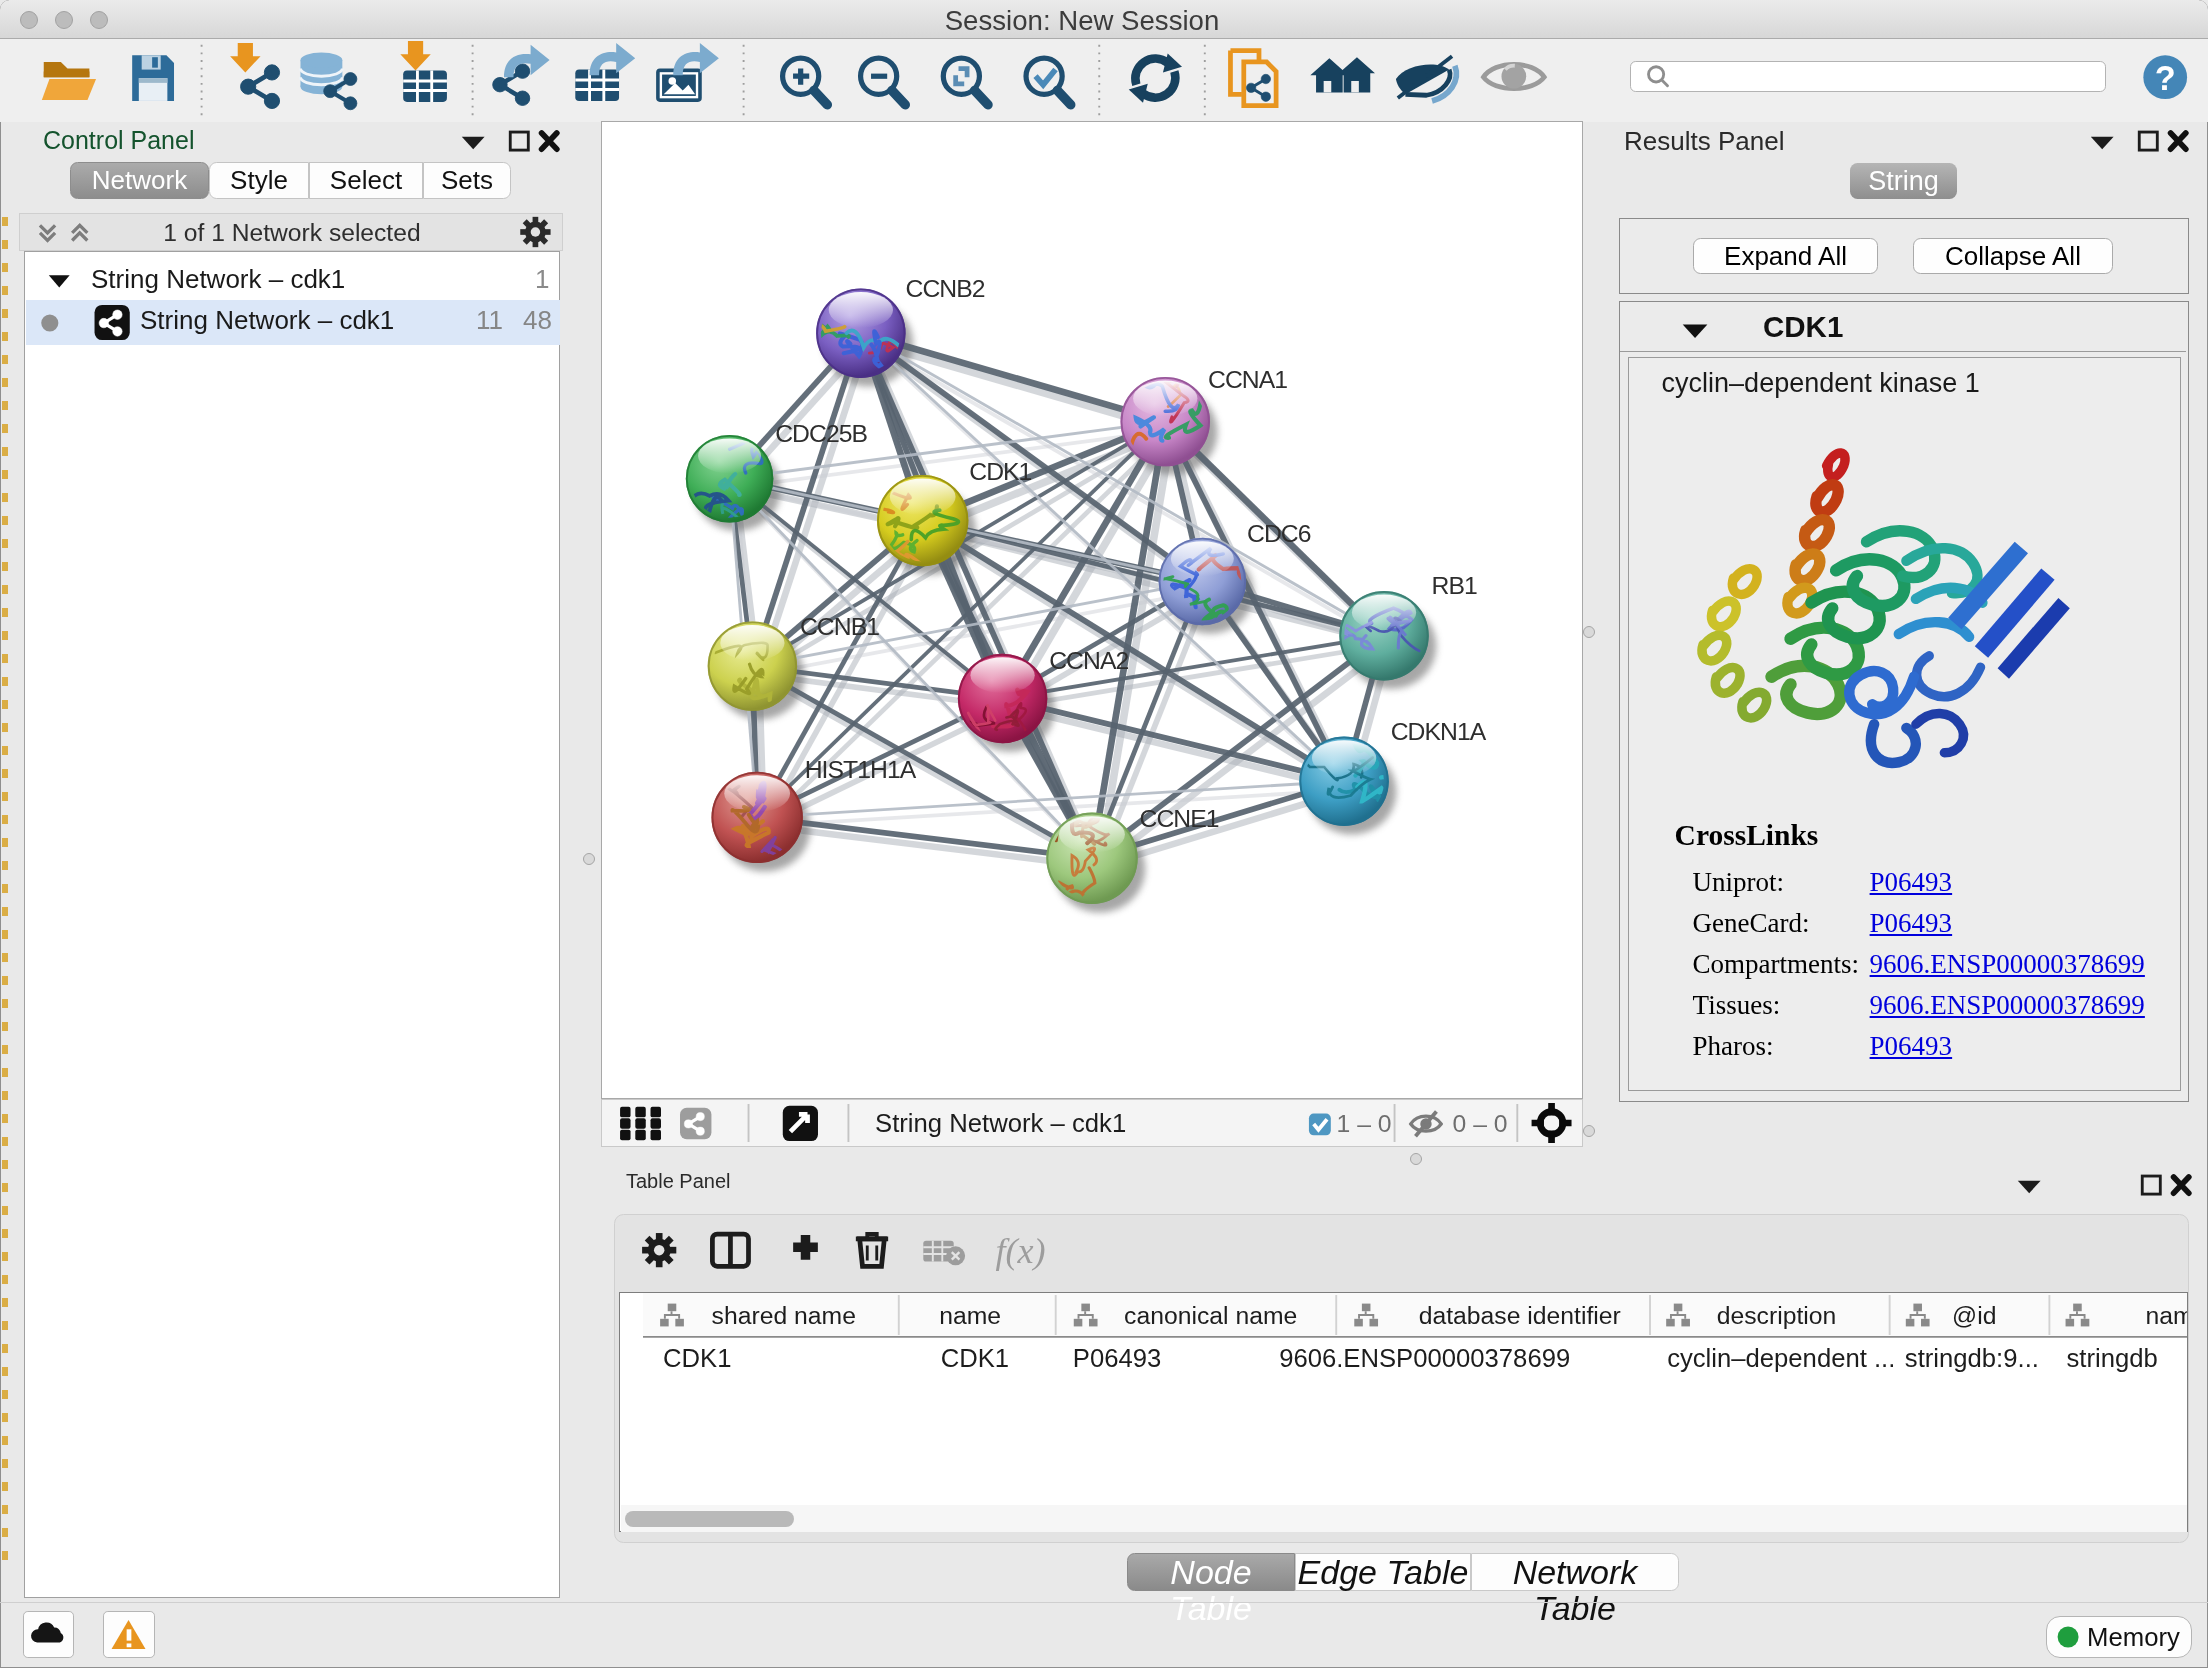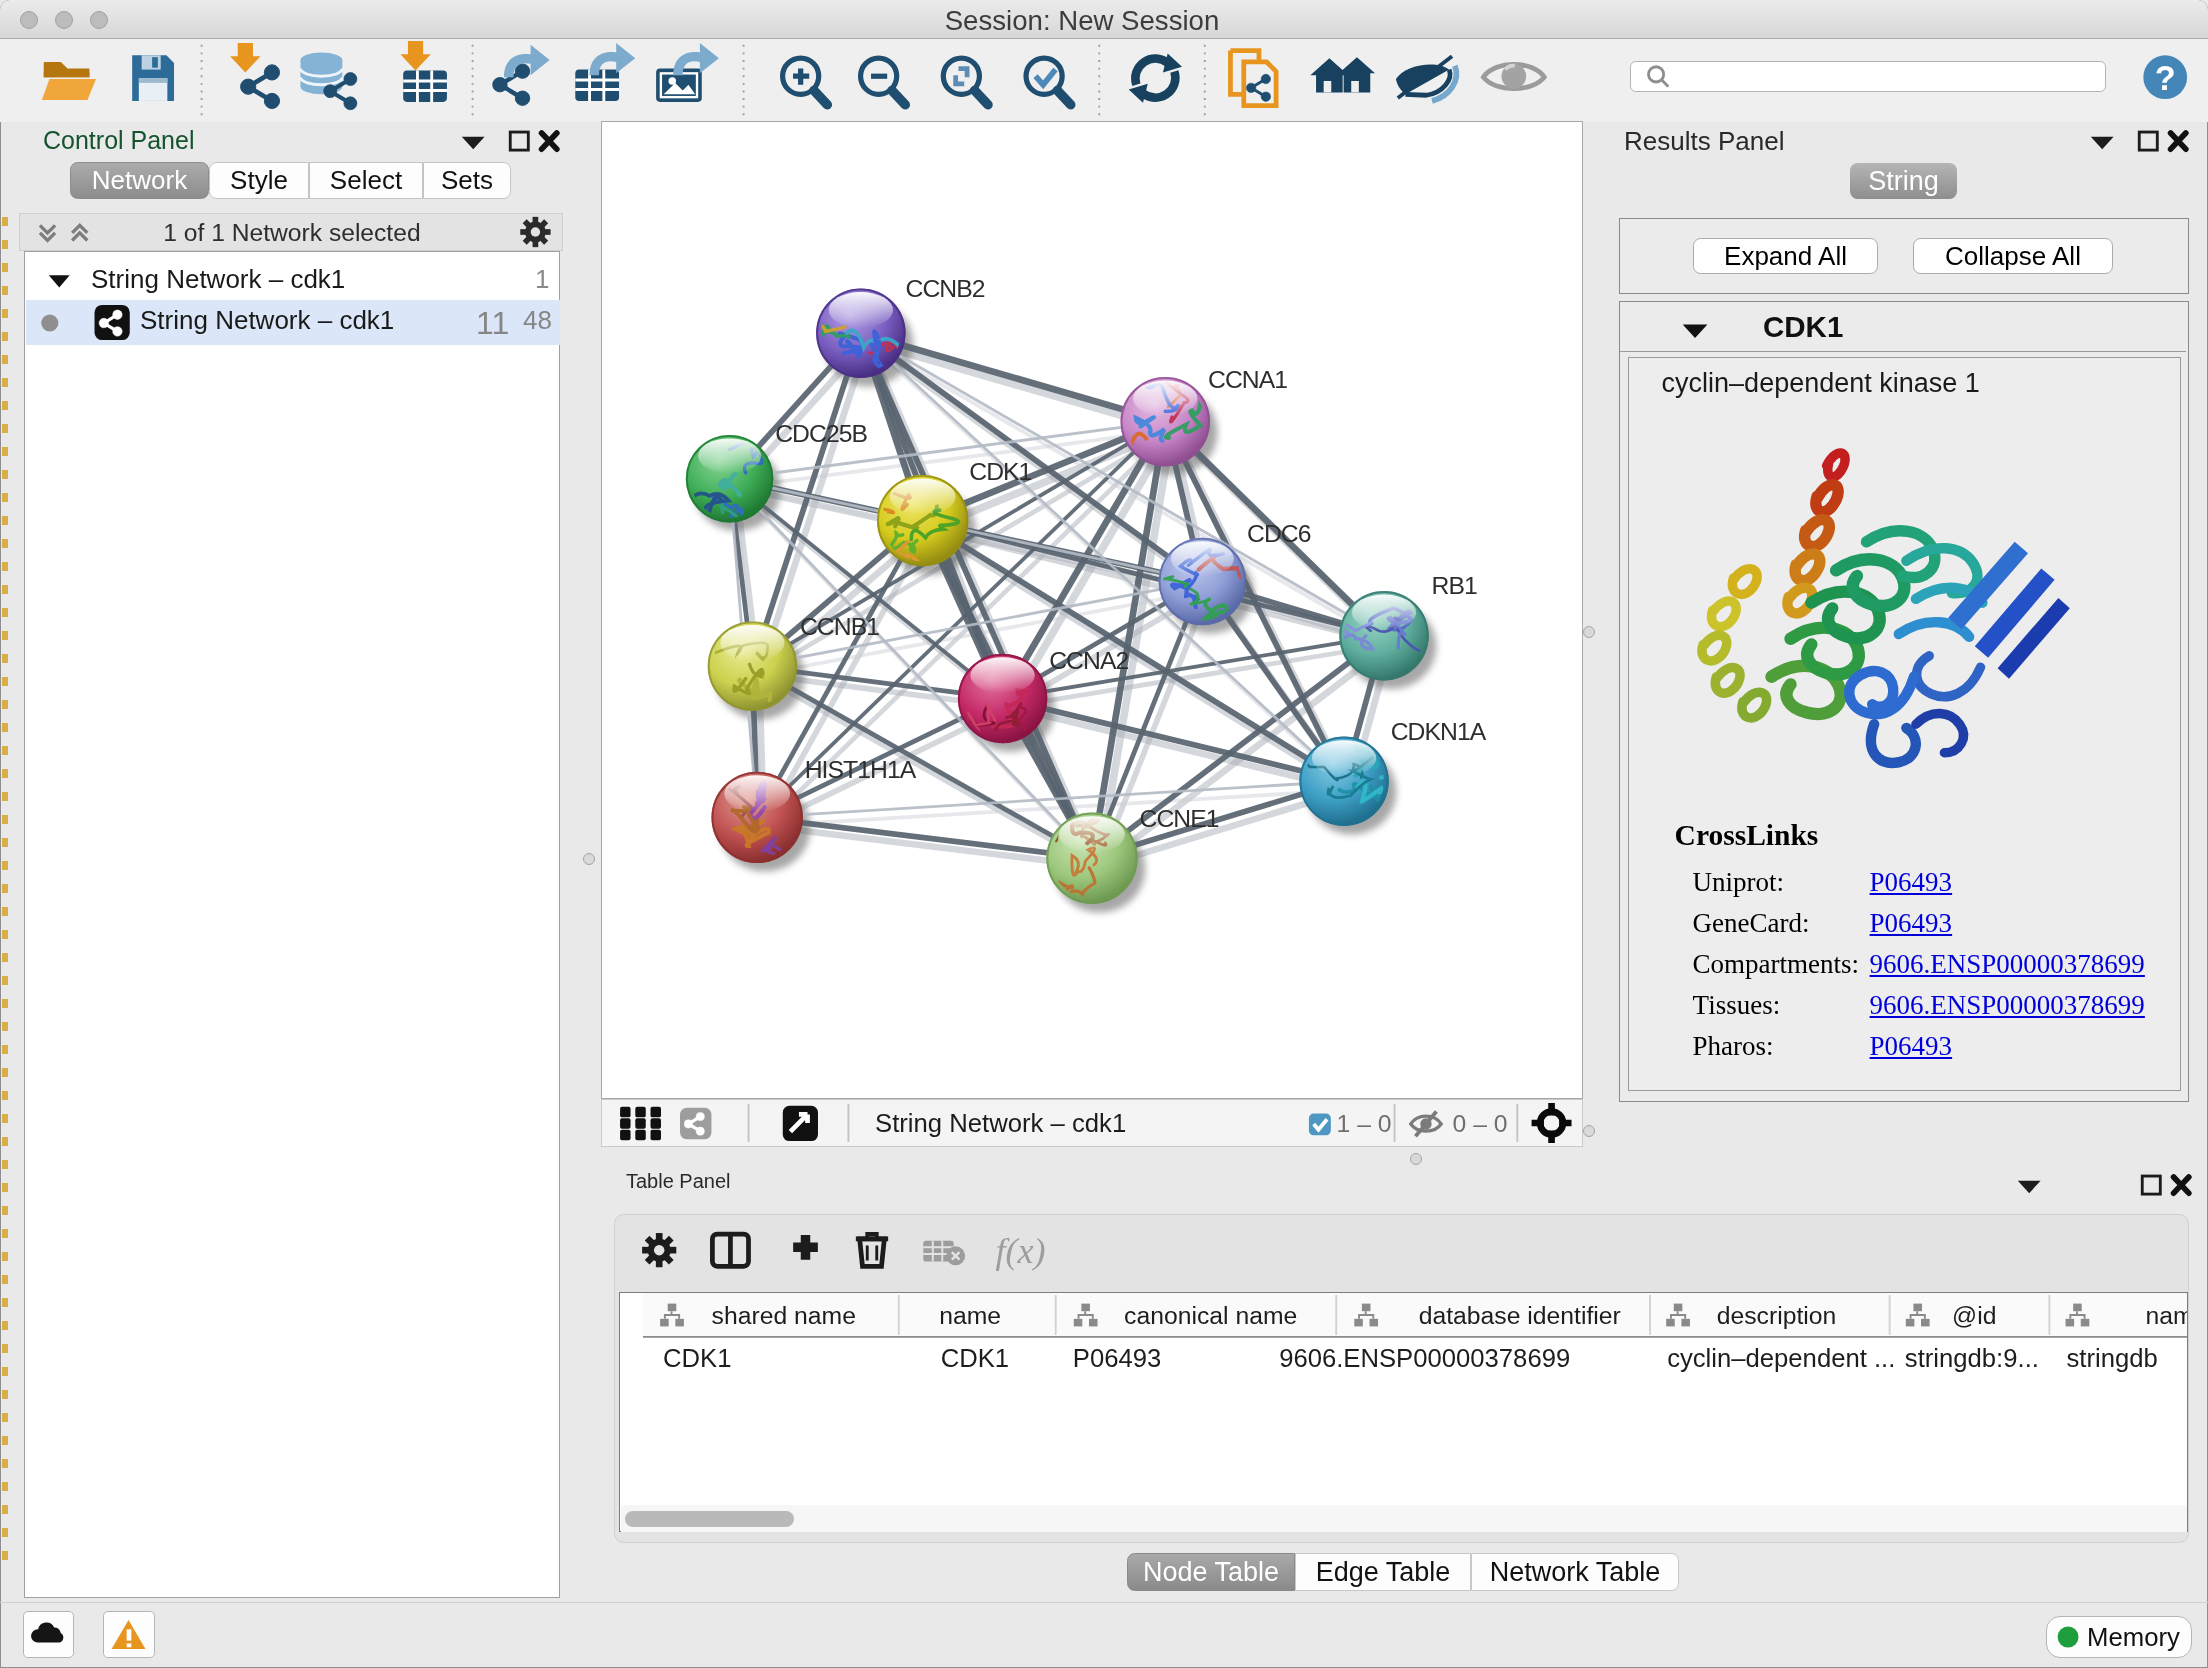--- a/index.html
+++ b/index.html
@@ -48,21 +48,21 @@
     border:1px solid #9a9a9a;box-sizing:border-box;}
   
   #tp-title{position:absolute;left:626px;top:1170px;font-size:20px;color:#2a2a2a;}
   #tp-box{position:absolute;left:614px;top:1214px;width:1575px;height:329px;background:#e3e3e3;
     border-radius:9.5px;border:1px solid #d0d0d0;box-sizing:border-box;}
   #tp-table{position:absolute;left:619px;top:1292px;width:1569px;height:240px;background:#fff;
     border:1.9px solid #7d7d7d;box-sizing:border-box;overflow:hidden;padding-left:23px;}
   #tp-scroll{position:absolute;left:621px;top:1505px;width:1566px;height:27px;background:#f6f6f6;}
   #tp-thumb{position:absolute;left:625px;top:1511px;width:169px;height:16px;background:#b9b9b9;border-radius:8.6px;}
   .bigtab{position:absolute;top:1553px;height:38px;box-sizing:border-box;border:1px solid #c9c9c9;
-    background:#fdfdfd;color:#111;font-size:27px;text-align:center;}
+    background:#fdfdfd;color:#111;font-size:34px;text-align:center;font-style:italic;}
   .bigtab.sel{background:linear-gradient(#a9a9a9,#8a8a8a);color:#fff;border-color:#8a8a8a;}
   #memory{position:absolute;left:2046px;top:1616px;width:146px;height:42px;background:#fdfdfd;
     border:1px solid #b5b5b5;border-radius:14px;box-sizing:border-box;}
   .knob{position:absolute;width:12.4px;height:12.4px;border-radius:50%;background:#d9d9d9;border:1px solid #a5a5a5;box-sizing:border-box;}
   .serif{font-family:"Liberation Serif",serif;}
 </style>
 </head>
 <body>
 <div id="win">
 
@@ -289,21 +289,21 @@
         <circle cx="25" cy="24" r="9" fill="#8f8f8f"></circle>
         <rect x="72" y="5" width="37" height="37" rx="8" fill="#111"></rect>
         <g fill="#fff" stroke="#fff" transform="translate(90,23) scale(0.55)">
           <circle cx="-15" cy="2" r="9"></circle>
             <circle cx="11" cy="-14" r="9"></circle>
             <circle cx="11" cy="18" r="9"></circle>
           <path d="M-15,2 L11,-14 M-15,2 L11,18" stroke-width="6" fill="none"></path>
         </g>
       </svg>
       <div class="abs" style="left:114px;top:4.8px;font-size:26px;color:#1a1a1a;">String Network – cdk1</div>
-      <div class="abs" style="left:450px;top:4.8px;font-size:32px;color:#868686;">11</div>
+      <div class="abs" style="left:450px;top:4.8px;font-size:26px;color:#868686;">11</div>
       <div class="abs" style="left:497px;top:4.8px;font-size:26px;color:#868686;">48</div>
     </div>
   </div>
 
   <div id="netview"><svg width="980" height="976" viewBox="0 0 1030 1026">
 <defs>
 <radialGradient id="gB2" cx="38%" cy="30%" r="75%">
             <stop offset="0%" stop-color="#b4a2e4"></stop>
             <stop offset="55%" stop-color="#7a5fc2"></stop>
             <stop offset="92%" stop-color="#4a2f85"></stop>

